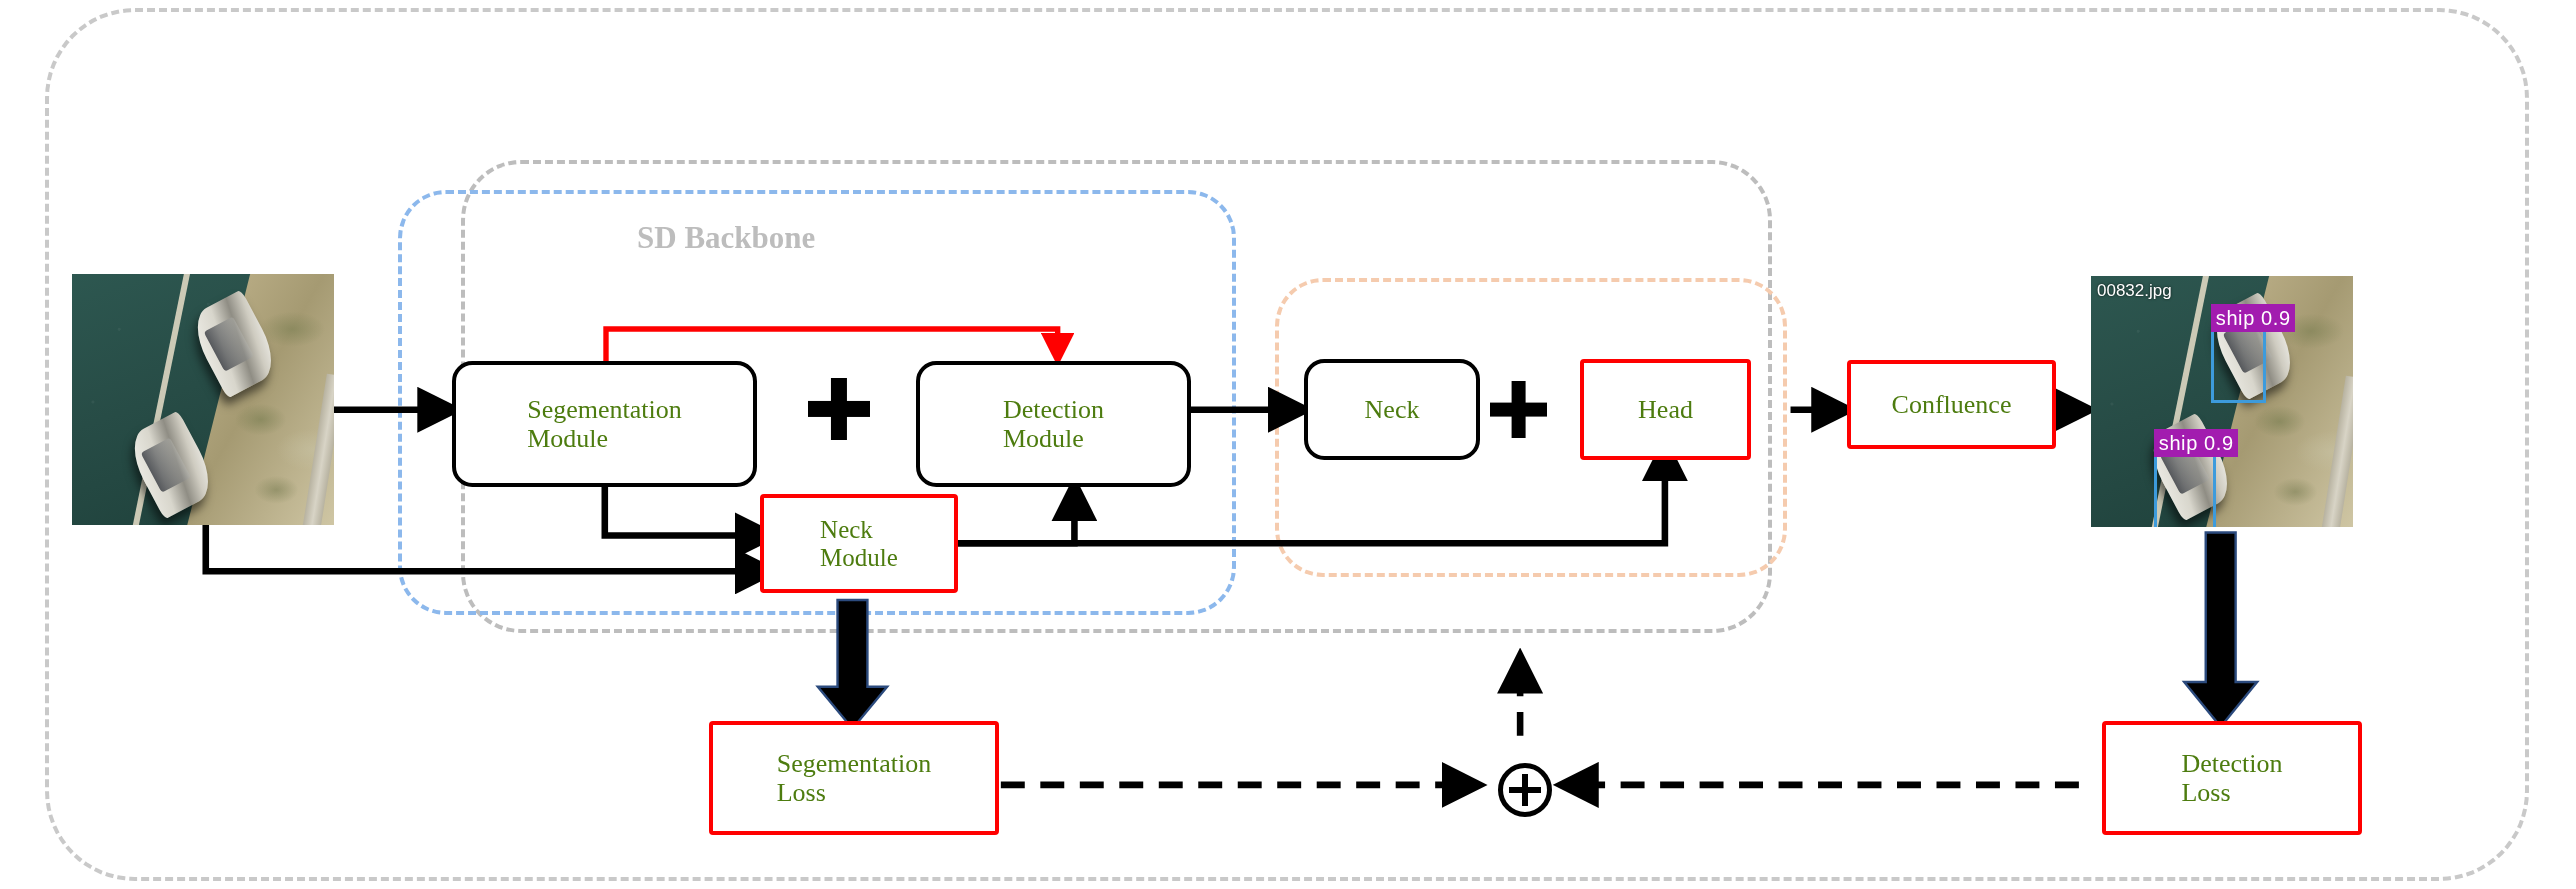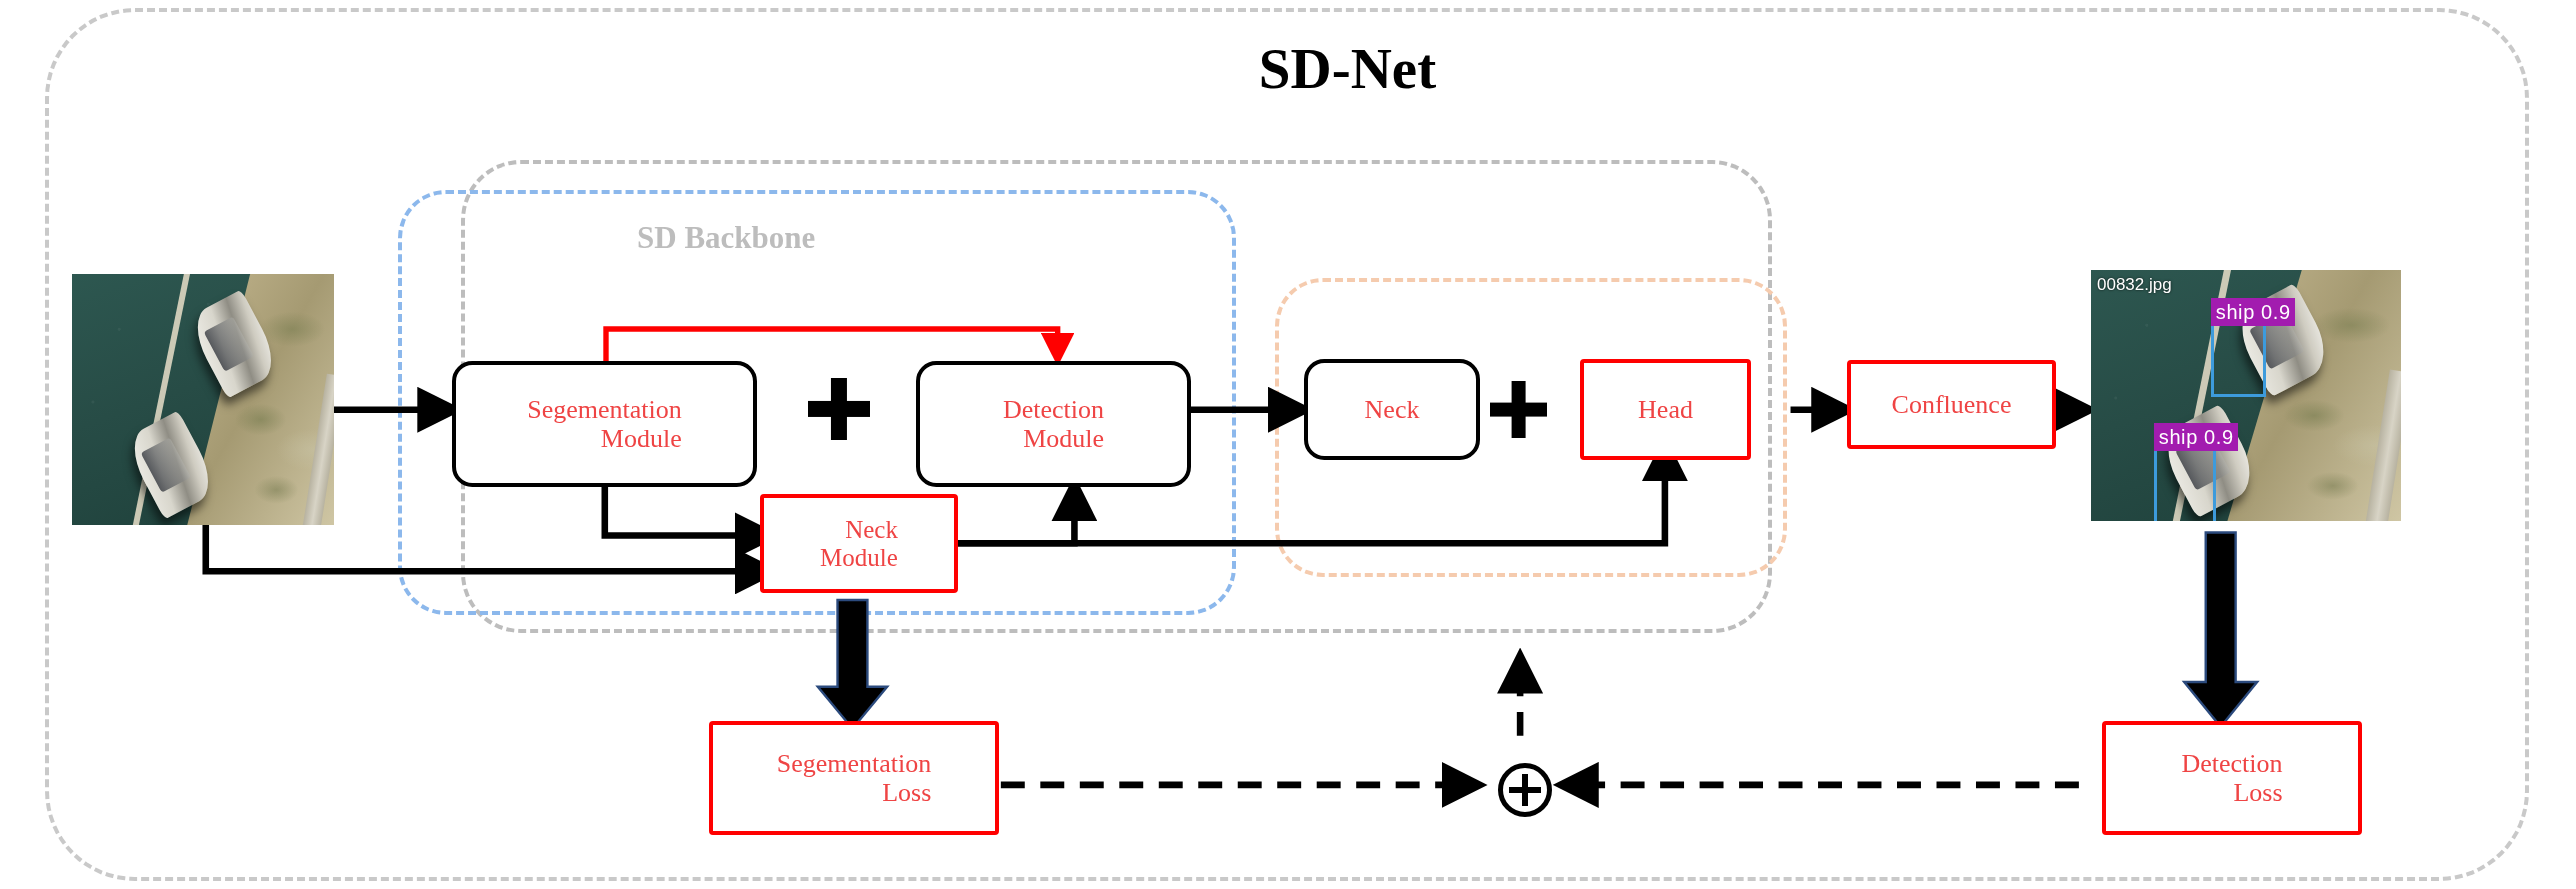--- a/index.html
+++ b/index.html
@@ -53,24 +53,24 @@
     color: #bdbdbd;
     white-space: nowrap;
     text-align: left;
   }
 
   
   .node {
     display: flex;
     align-items: center;
     justify-content: center;
-    text-align: right;
+    text-align: left;
     background: #ffffff;
     line-height: 1.12;
-    color: #ef4444;
+    color: #4d7c0f;
     font-size: 26px;
     z-index: 6;
   }
   .node.black { border: 4.8px solid #000000; border-radius: 20.3px; }
   .node.red   { border: 4.8px solid #ff0000; border-radius: 4px; }
   .node .lbl { display: block; padding: 0 6px; }
 
   
   .plus {
     position: absolute;
@@ -205,37 +205,36 @@
 <div id="stage">
 
   <div class="abs frame-outer" style="left:45px; top:8.4px; width:2484px; height:873px;"></div>
 
   <div class="abs frame-mid" style="left:461px; top:160px; width:1311px; height:473px;"></div>
 
   <div class="abs frame-blue" style="left:398px; top:190px; width:838px; height:425px;"></div>
 
   <div class="abs frame-peach" style="left:1275px; top:278px; width:512px; height:299px;"></div>
 
-  <div class="abs title" style="left:1108px; top:36px; width:479px;">SD-Net</div>
 
   <div class="abs backbone-label" style="left:637px; top:220px; width:359px;">SD Backbone</div>
 
   <div class="imgpanel" style="left:72px; top:274px; width:262px; height:251px;">
     <div class="sat">
       <div class="water"></div>
       <div class="land"></div>
       <div class="landpatch"></div>
       <div class="shore"></div>
       <div class="road"></div>
       <div class="ship" style="left:50%; top:10%; width:24%; height:36%; transform:rotate(-28deg);"></div>
       <div class="ship" style="left:26%; top:58%; width:24%; height:36%; transform:rotate(-28deg);"></div>
     </div>
   </div>
 
-  <div class="imgpanel" style="left:2091px; top:270px; width:262px; height:251px;padding-left:48px;">
+  <div class="imgpanel" style="left:2091px; top:276px; width:262px; height:251px;">
     <div class="sat">
       <div class="water"></div>
       <div class="land"></div>
       <div class="landpatch"></div>
       <div class="shore"></div>
       <div class="road"></div>
       <div class="ship" style="left:50%; top:10%; width:24%; height:36%; transform:rotate(-28deg);"></div>
       <div class="ship" style="left:26%; top:58%; width:24%; height:36%; transform:rotate(-28deg);"></div>
     </div>
     <div class="file-label">00832.jpg</div>

